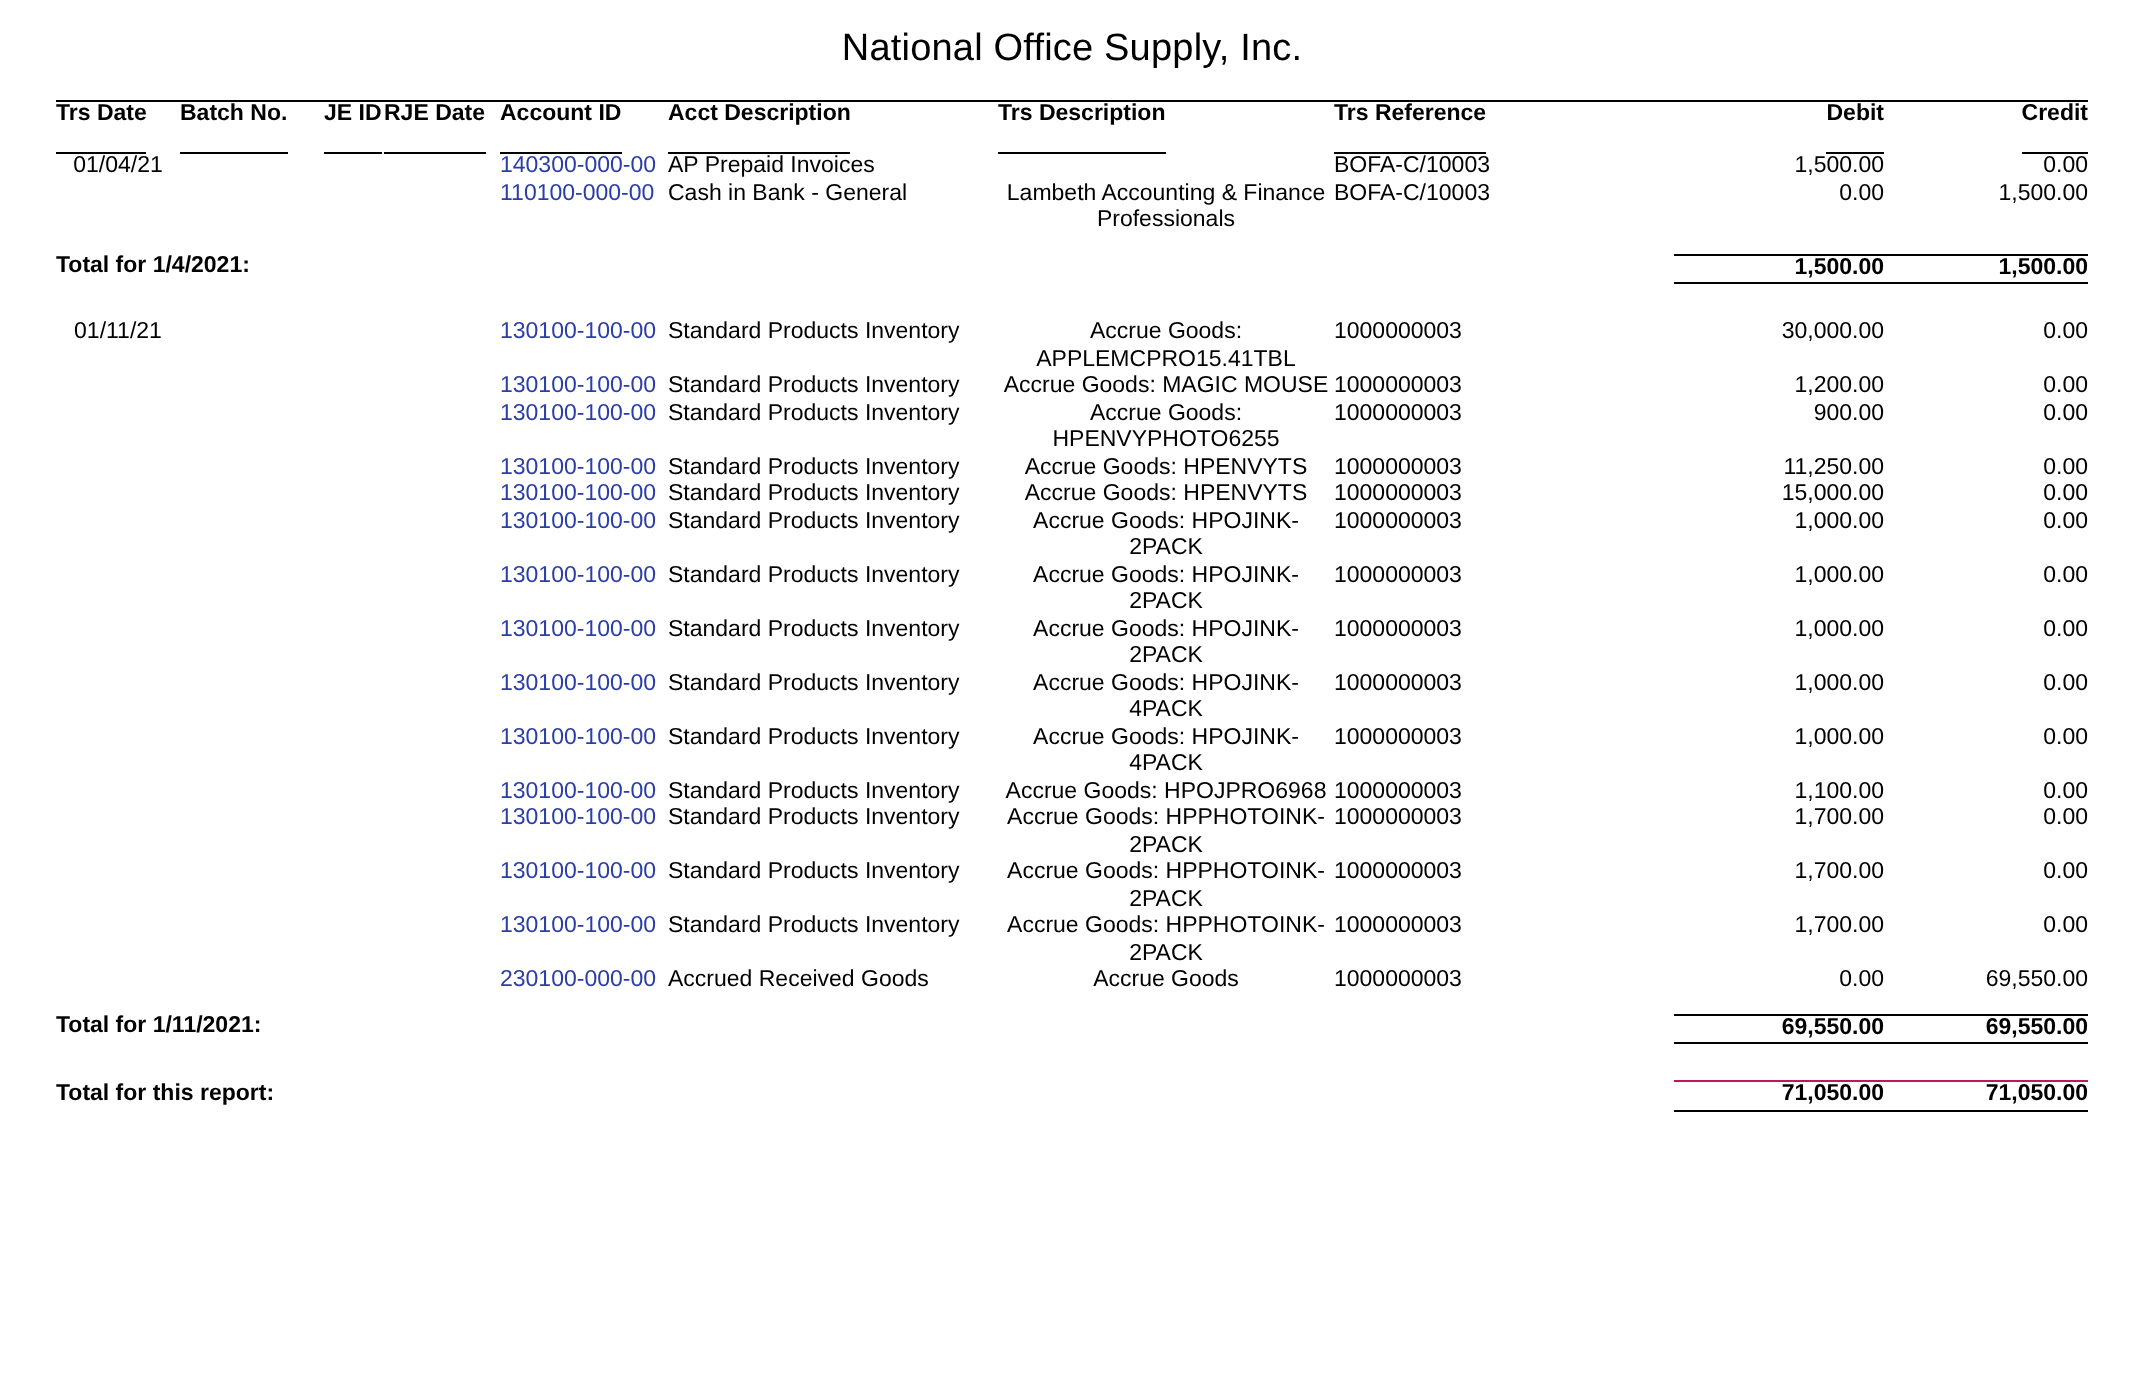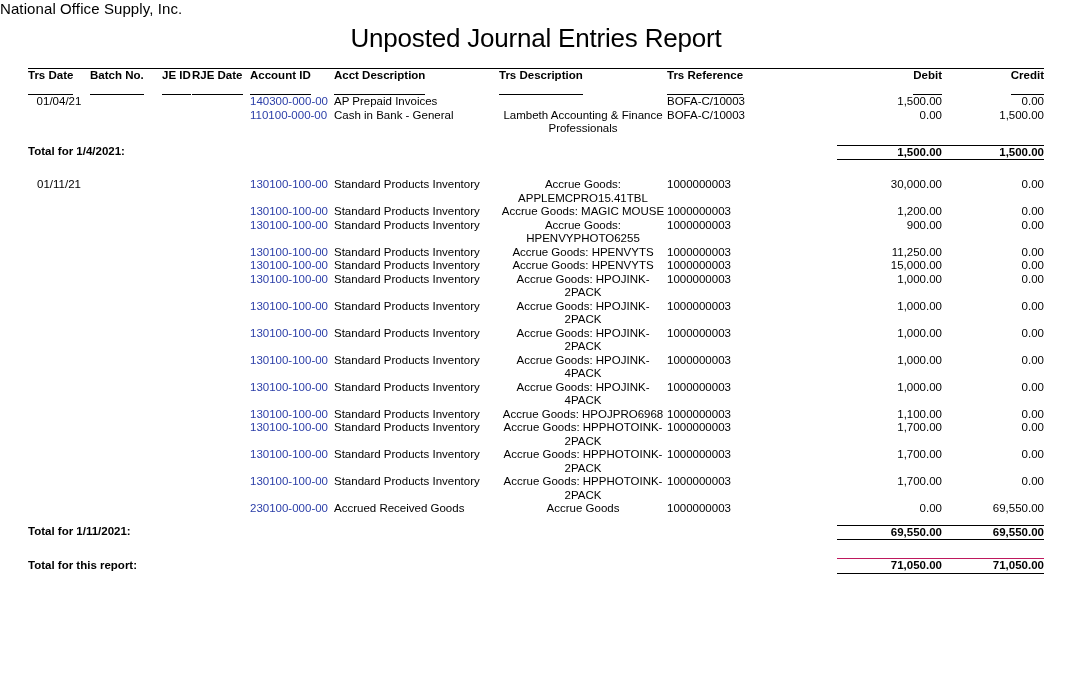--- a/index.html
+++ b/index.html
@@ -15,22 +15,23 @@
     -webkit-font-smoothing: antialiased;
   }
   .page {
     position: relative;
     width: 1072px;
     height: 696px;
     box-sizing: border-box;
     padding: 0;
   }
   .company {
-    text-align: left;
-    font-size: 15px;
+    text-align: center;
+    font-size: 19px;
+    margin-top: 14px;
     letter-spacing: 0.1px;
   }
   .report-title {
     text-align: center;
     font-size: 26px;
     font-weight: normal;
     margin-top: 6px;
     letter-spacing: -0.2px;
   }
   .rule {
@@ -119,21 +120,20 @@
     border-bottom: 1px solid #000;
   }
   .nowrap { white-space: nowrap; text-align: center; }
 </style>
 </head>
 <body>
 
 <div class="page">
 
   <div class="company">National Office Supply, Inc.</div>
-  <div class="report-title">Unposted Journal Entries Report</div>
 
   <div class="rule"></div>
 
   <table class="report">
     <colgroup>
       <col class="c-date">
         <col class="c-batch">
         <col class="c-jeid">
         <col class="c-rje">
       <col class="c-acct">

